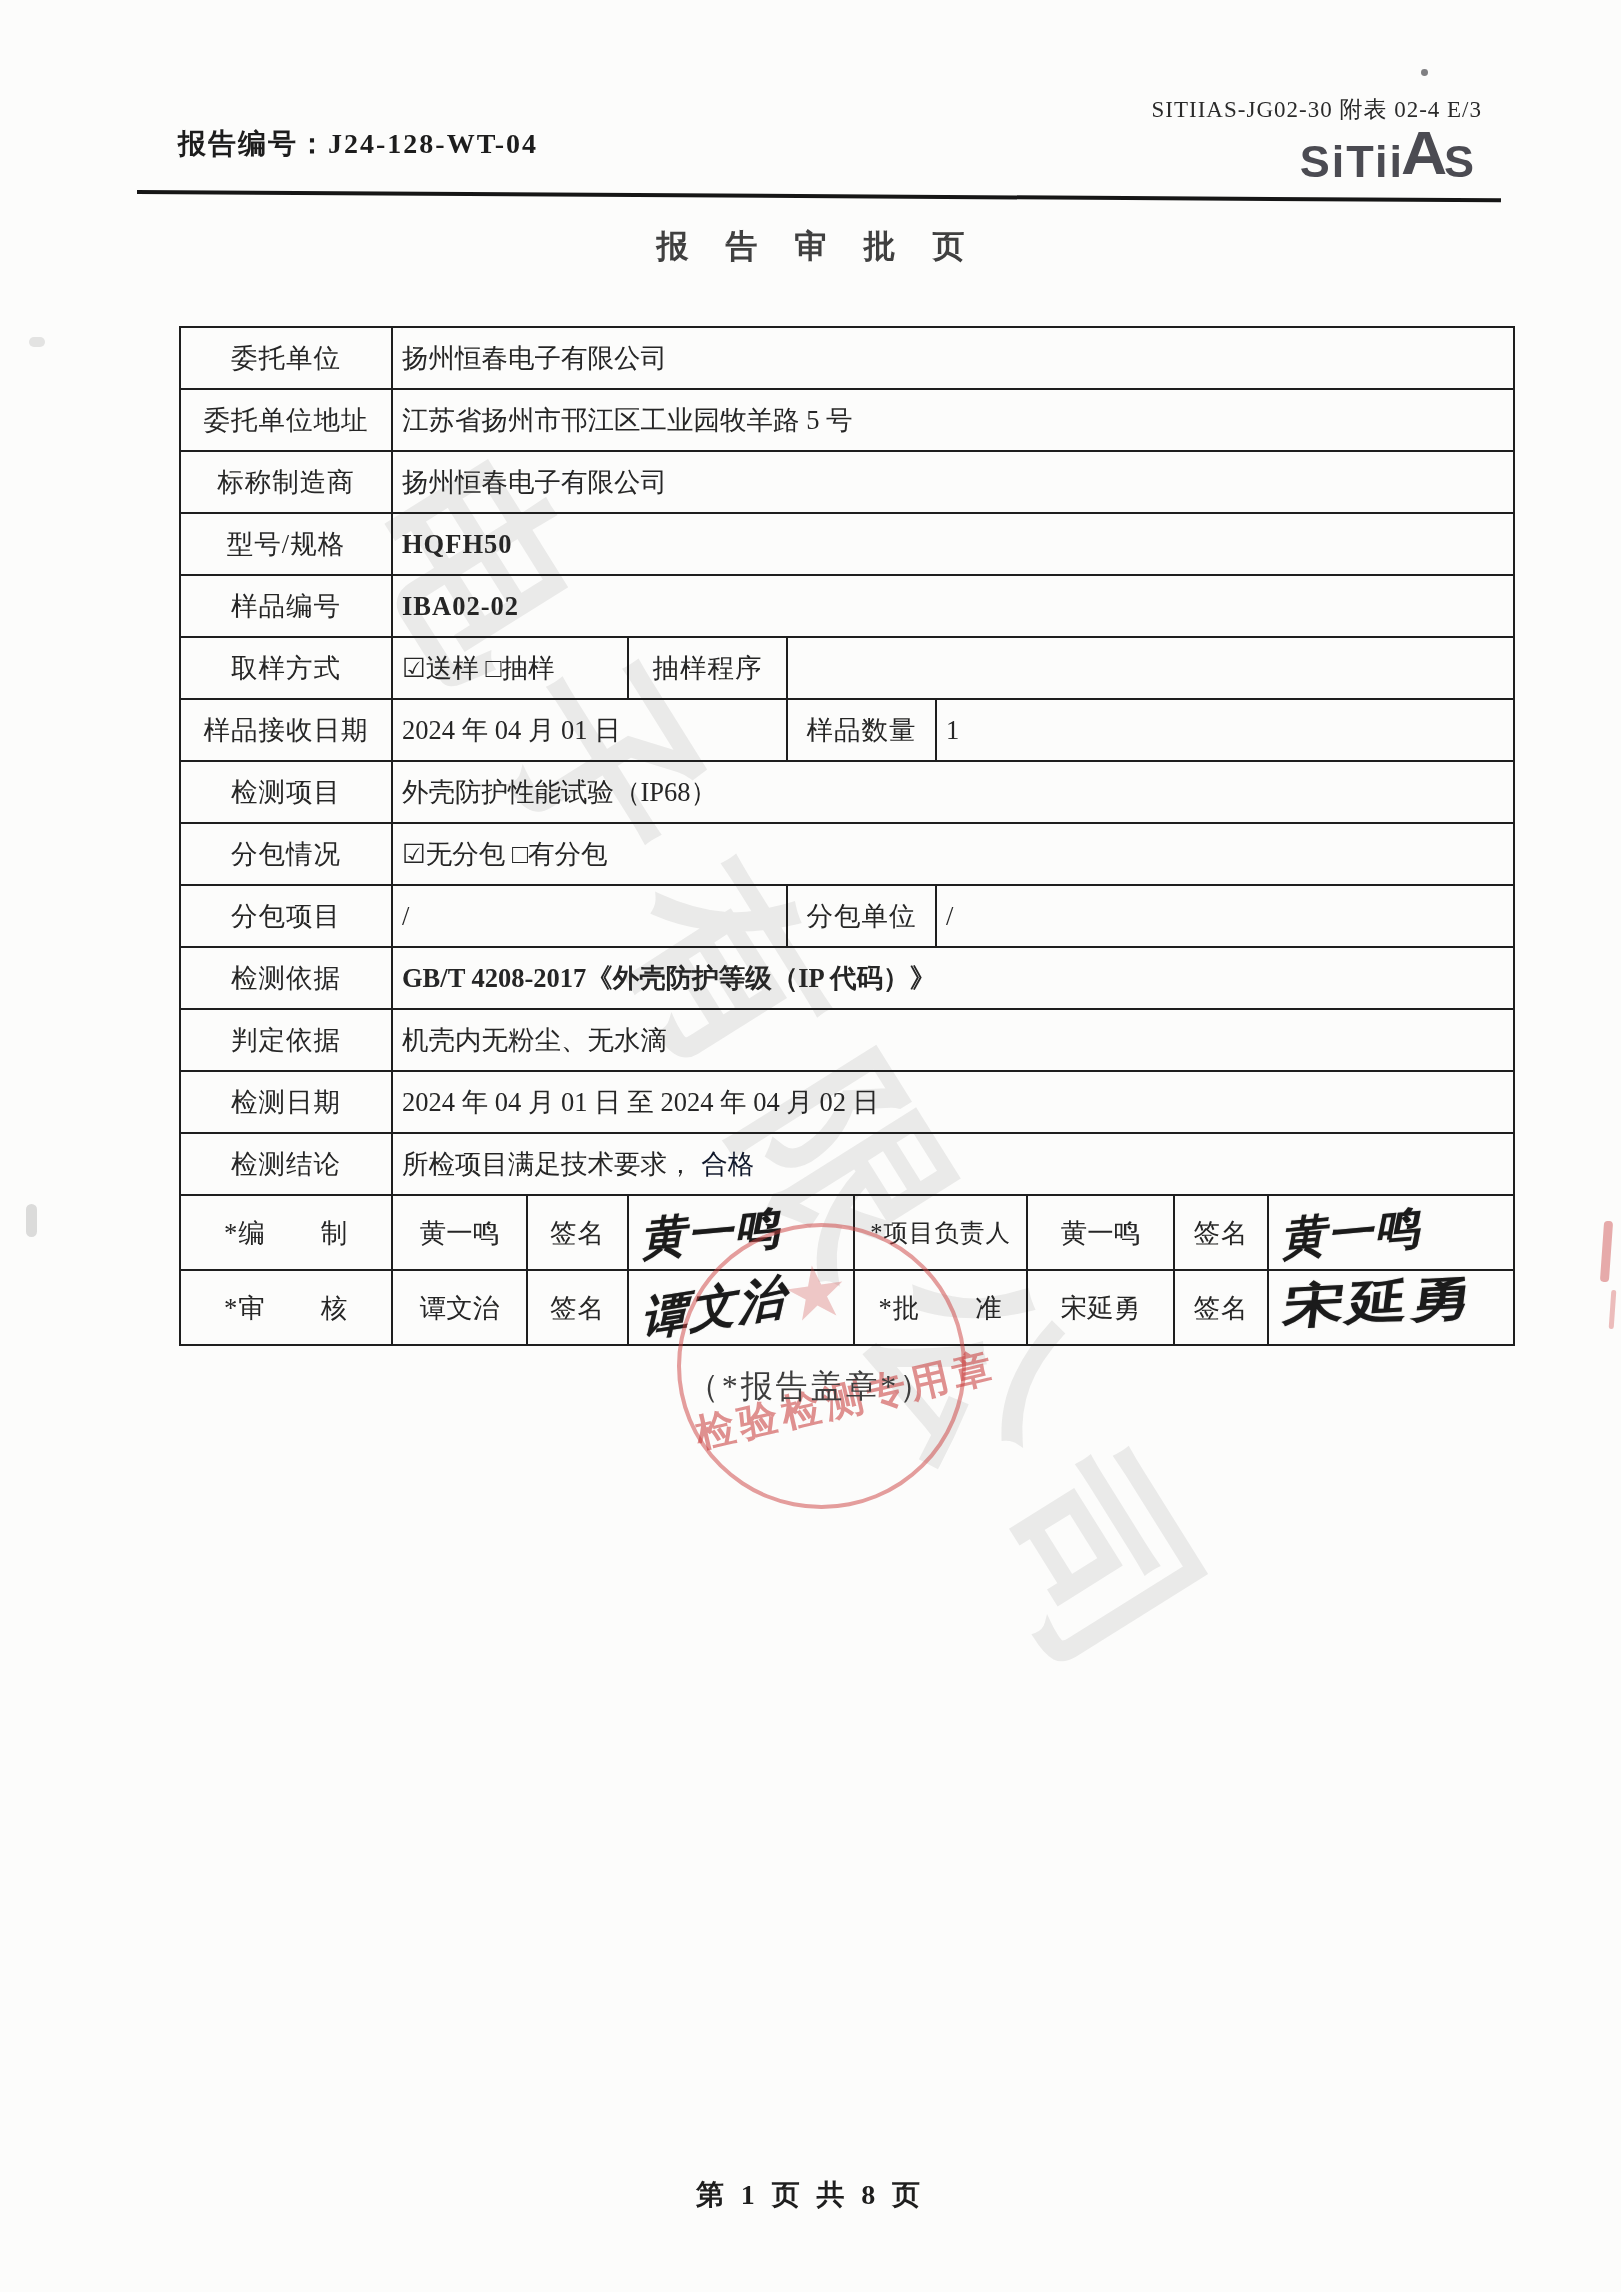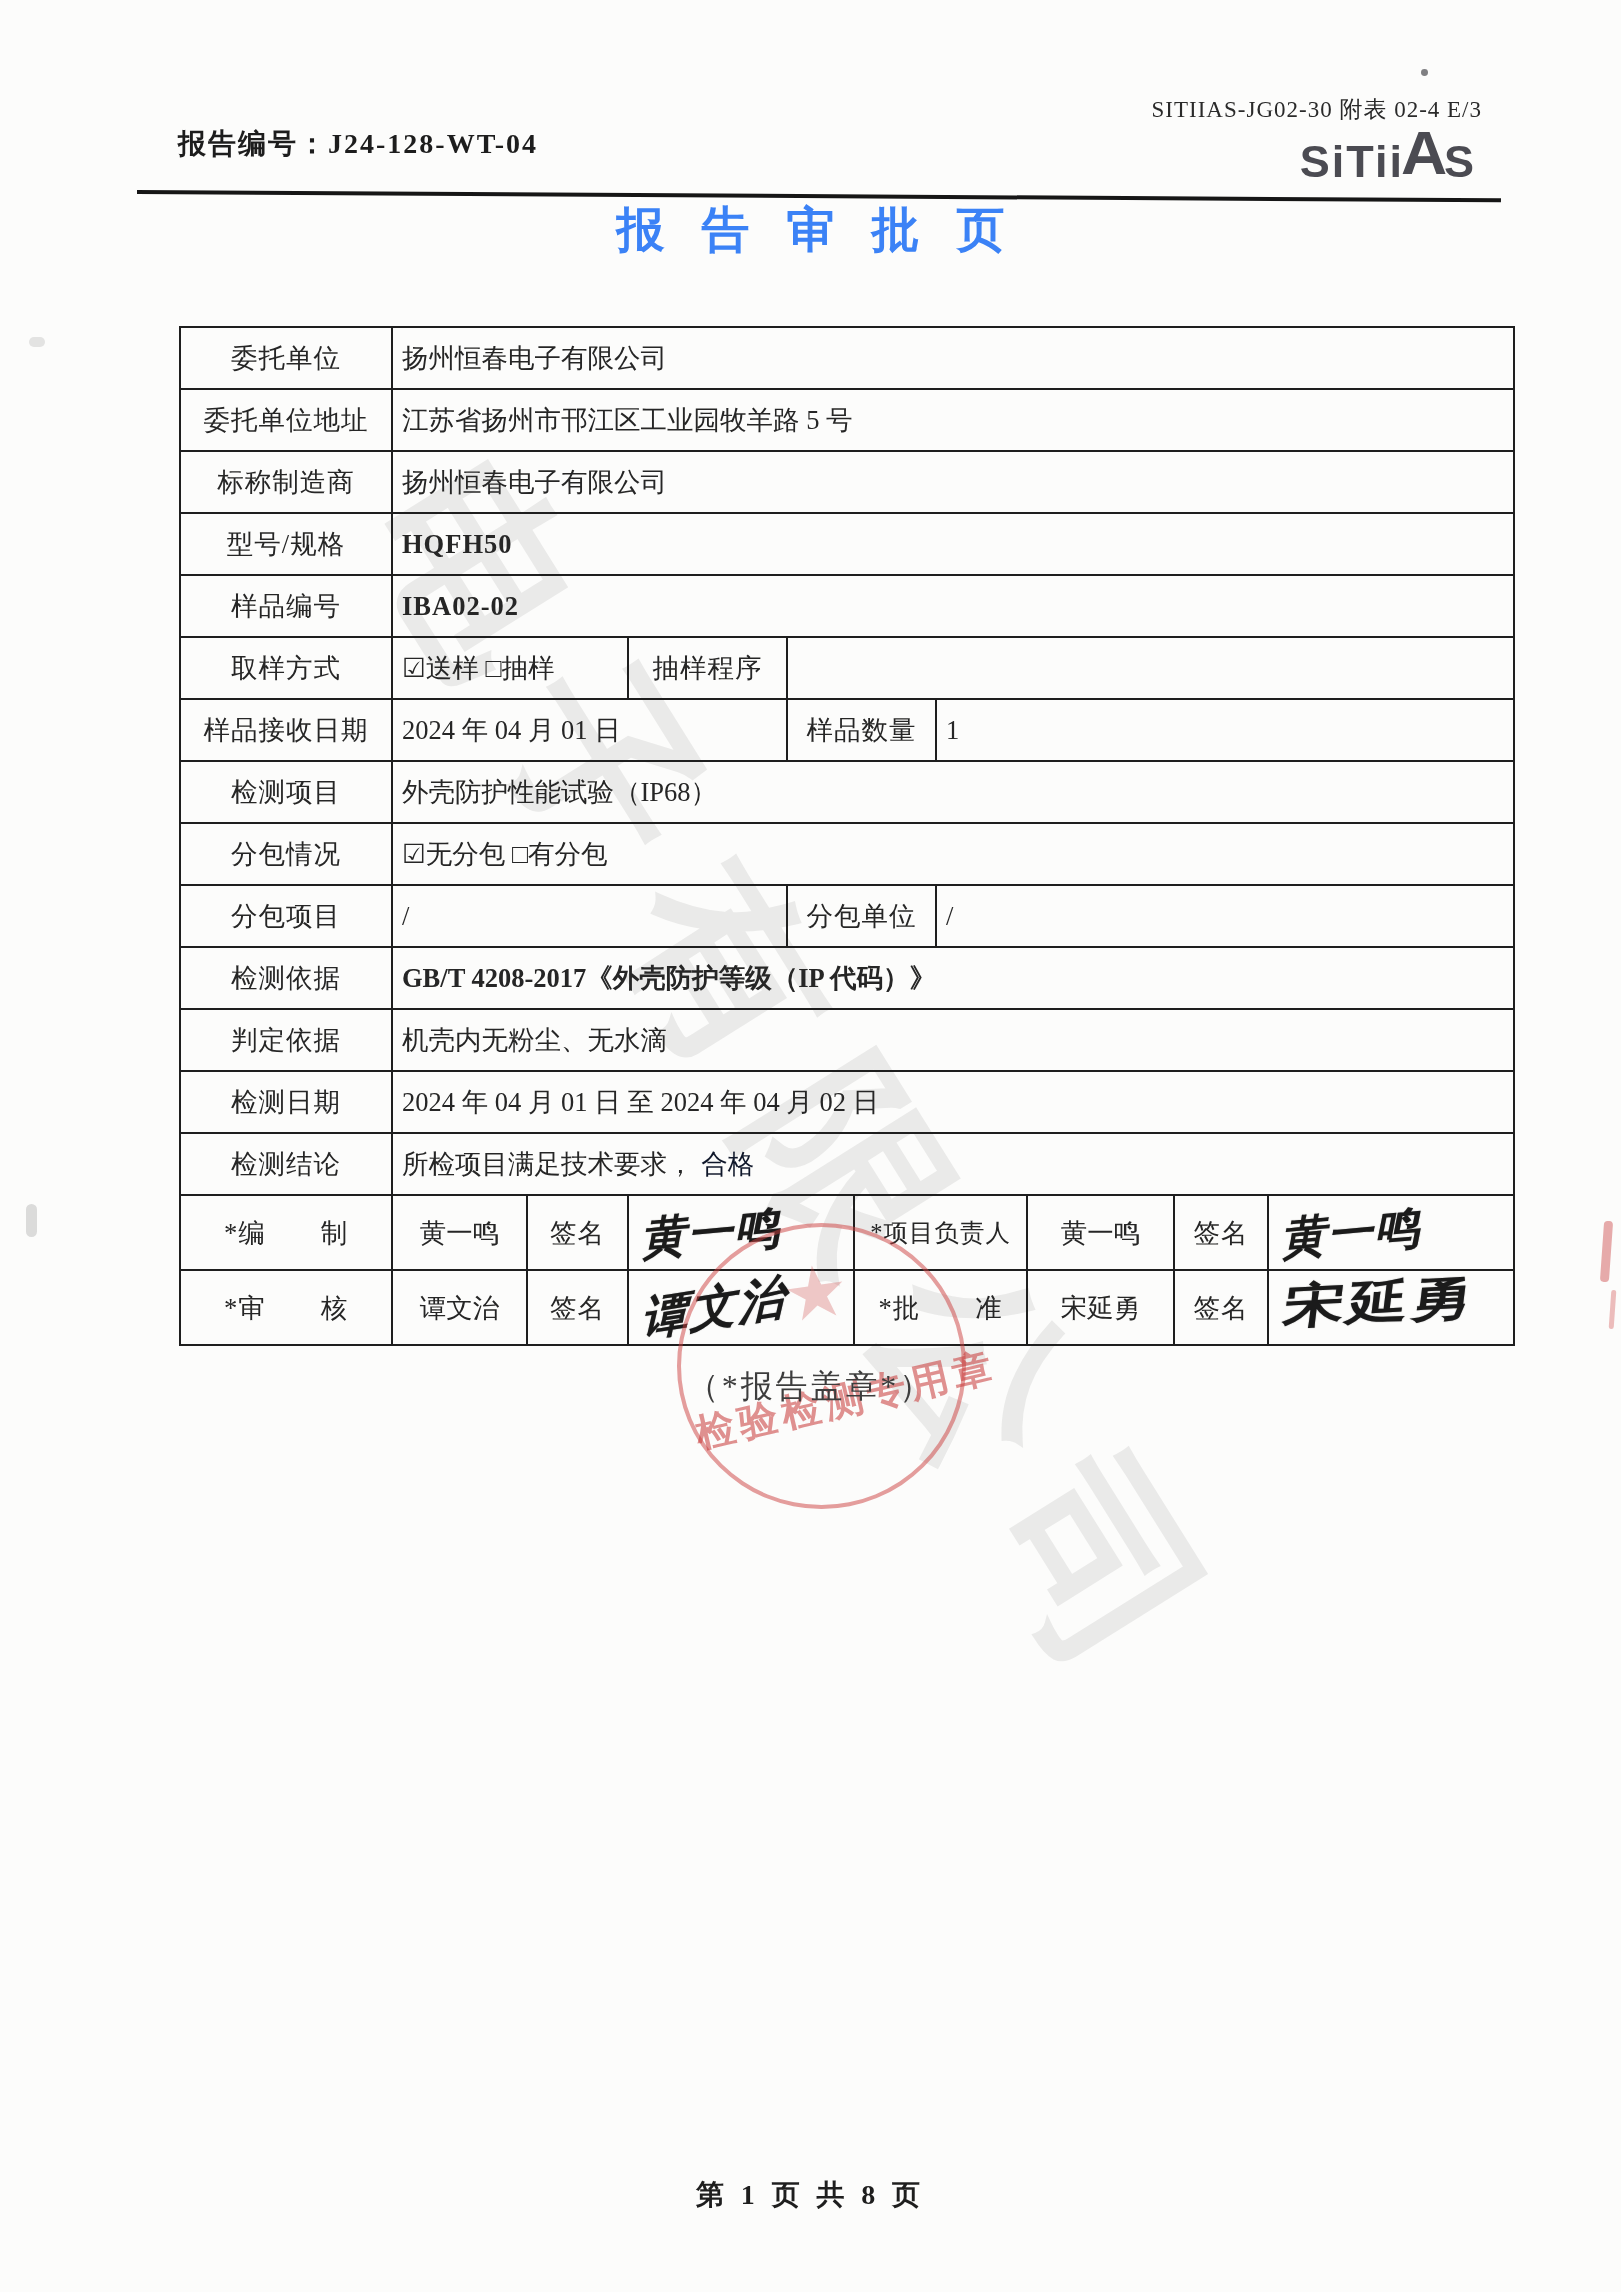--- a/index.html
+++ b/index.html
@@ -26,23 +26,23 @@
   }
   .logo .lg-left{font-size:45px; letter-spacing:2px;}
   .logo .lg-a{font-size:61px; margin:0 -2px; transform:scaleX(1.05);}
   .logo .lg-right{font-size:45px;}
   .head-rule{
     position:absolute; left:137px; top:190px; width:1364px; height:3.9px;
     background:#161616; transform:rotate(0.35deg); transform-origin:left center;
   }
   
   .doc-title{
-    position:absolute; left:0; top:198px; width:100%;
-    text-align:center; font-size:48px; font-weight:700;
-    letter-spacing:37px; text-indent:37px; color:#3b82f6;
+    position:absolute; left:0; top:225px; width:100%;
+    text-align:center; font-size:32px; font-weight:700;
+    letter-spacing:37px; text-indent:37px; color:#404040;
   }
   
   .watermark{
     position:absolute; left:534px; top:417px;
     transform:rotate(58deg); transform-origin:0 0;
     font-size:194px; letter-spacing:41px; white-space:nowrap;
     color:rgba(105,105,110,0.12); font-weight:600; z-index:1; pointer-events:none;
   }
   .dot-artifact{position:absolute; left:1421px; top:69px; width:6.9px; height:6.9px;
     border-radius:50%; background:#55555a; opacity:.75;}

